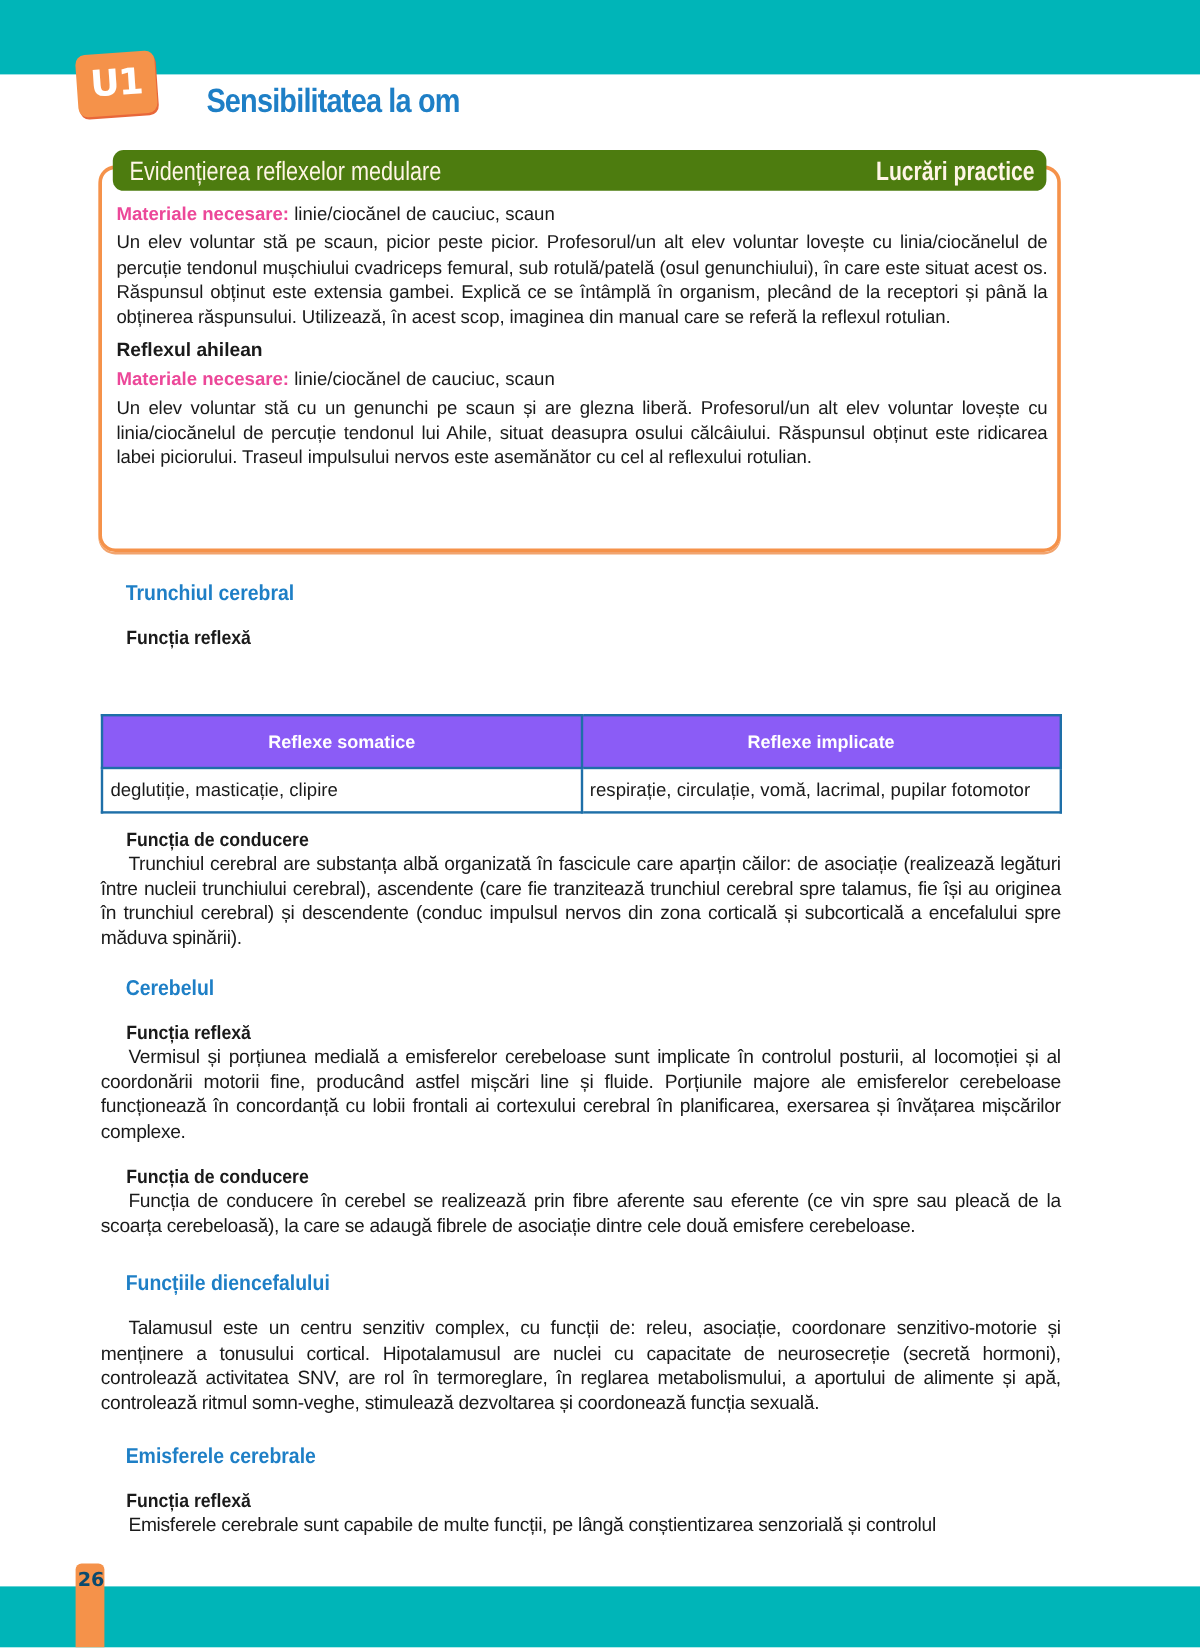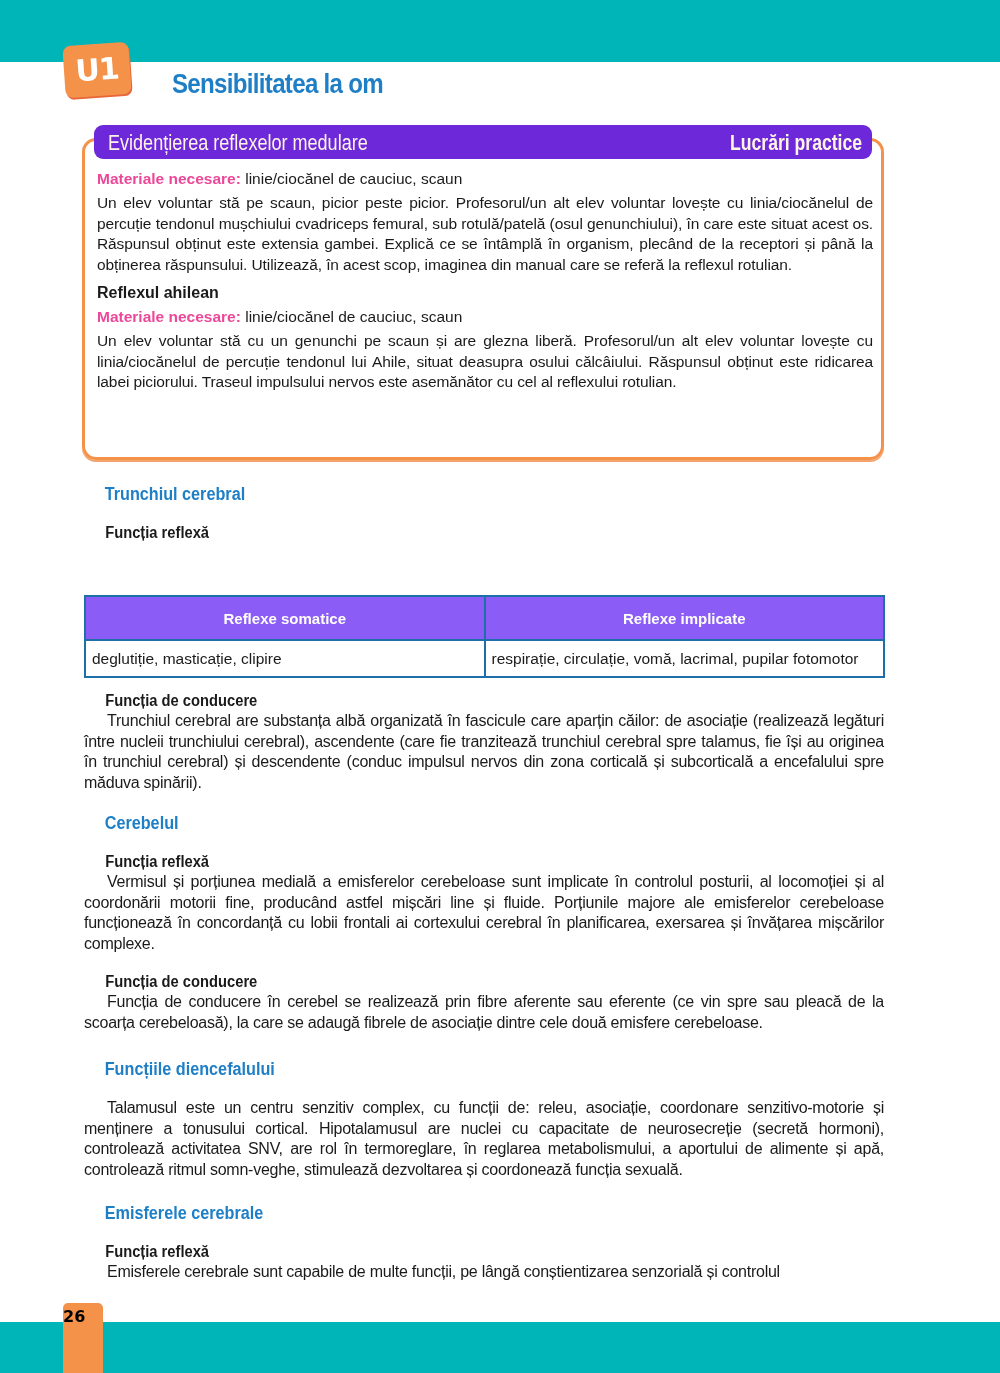--- a/index.html
+++ b/index.html
@@ -23,21 +23,21 @@
     transform: scaleX(0.86); transform-origin: left top;
   }
 
   .practice-box {
     position: absolute; left: 82px; top: 138px; width: 802px; height: 322px;
     border: 3px solid #f5924a; border-radius: 14px;
     box-shadow: 0 2px 0 #f2a46e;
   }
   .practice-header {
     position: absolute; left: 94px; top: 125px; width: 778px; height: 34px;
-    background: #6d28d9; border-radius: 9px;
+    background: #4d7c0f; border-radius: 9px;
   }
   .practice-title {
     position: absolute; left: 14px; top: 5px; color: #fff5e6;
     font-size: 22px; font-family: "Liberation Sans", sans-serif;
     transform: scaleX(0.82); transform-origin: left top; white-space: nowrap;
   }
   .practice-tag {
     position: absolute; right: 10px; top: 5px; color: #fff5e6;
     font-size: 22px; font-weight: bold; font-family: "Liberation Sans", sans-serif;
     transform: scaleX(0.8); transform-origin: right top; white-space: nowrap;
@@ -54,24 +54,24 @@
   .sec-title { font-family: "Liberation Sans", sans-serif; font-weight: bold; font-size: 18px; color: #1e7fc6; padding-left: 23px; transform: scaleX(0.9); transform-origin: left top; white-space: nowrap; }
   .func-title { font-family: "Liberation Sans", sans-serif; font-weight: bold; font-size: 16px; padding-left: 23px; line-height: 20px; transform: scaleX(0.92); transform-origin: left top; }
   .body-para { font-size: 16px; line-height: 20.6px; text-indent: 23px; text-align: justify; letter-spacing: -0.25px; }
 
   .reflex-table { position: absolute; left: 84px; top: 595px; width: 801px; border-collapse: collapse; }
   .reflex-table th { background: #8b5cf6; color: #fff; font-family: "Liberation Sans", sans-serif; font-weight: bold; font-size: 15px; height: 44px; border: 2px solid #1e6fa8; }
   .reflex-table td { font-size: 15.5px; height: 37px; padding-left: 6px; border: 2px solid #1e6fa8; }
   .reflex-table th + th, .reflex-table td + td { border-left: 2px solid #1e6fa8; }
 
   .page-tab {
-    position: absolute; left: 63px; top: 1303px; width: 40px; height: 70px;
+    position: absolute; left: 63px; top: 1303px; width: 24px; height: 70px;
     background: #f5924a; border-radius: 5px 5px 0 0;
-    color: #000000; font-family: "DejaVu Sans", sans-serif; font-weight: bold; font-size: 16px;
-    text-align: left; line-height: 28px;
+    color: #0c4a6e; font-family: "DejaVu Sans", sans-serif; font-weight: bold; font-size: 16px;
+    text-align: right; line-height: 28px;
   }
 </style>
 </head>
 <body>
 
 <div class="top-band"></div>
 <div class="unit-badge">U1</div>
 <div class="chapter-title">Sensibilitatea la om</div>
 
 <div class="practice-box"></div>

